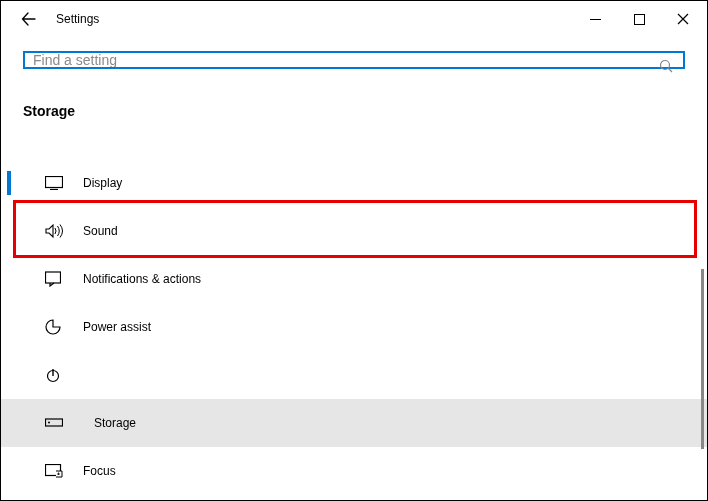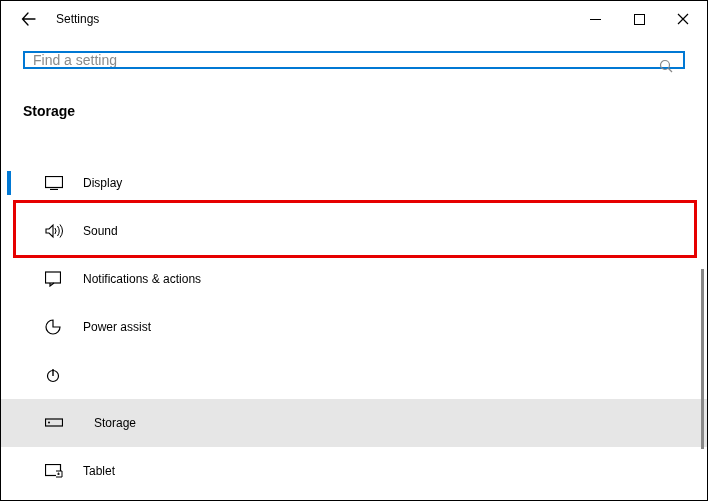--- a/index.html
+++ b/index.html
@@ -214,20 +214,20 @@
   </div>
 
   <div class="item">
     <span class="icon">
       <svg width="18" height="14" viewBox="0 0 18 14">
           <rect x="0.5" y="0.5" width="15" height="11" stroke="#000" stroke-width="1.2" fill="none"></rect>
           <path d="M11 7 L17 7 L17 13 L11 13" stroke="#000" stroke-width="1" fill="#fff"></path>
           <path d="M13.5 8.5 L13.5 11 M15 10 H12" stroke="#000" stroke-width="0.8"></path>
         </svg>
     </span>
-    <span class="label">Tablet</span>
+    <span class="label">Focus</span>
   </div>
 
 </div>
 
 <div class="highlight" style="left:12px; top:199px; width:684px; height:58px;"></div>
 
 <div class="scrollbar-track"></div>
 
 </body></html>

